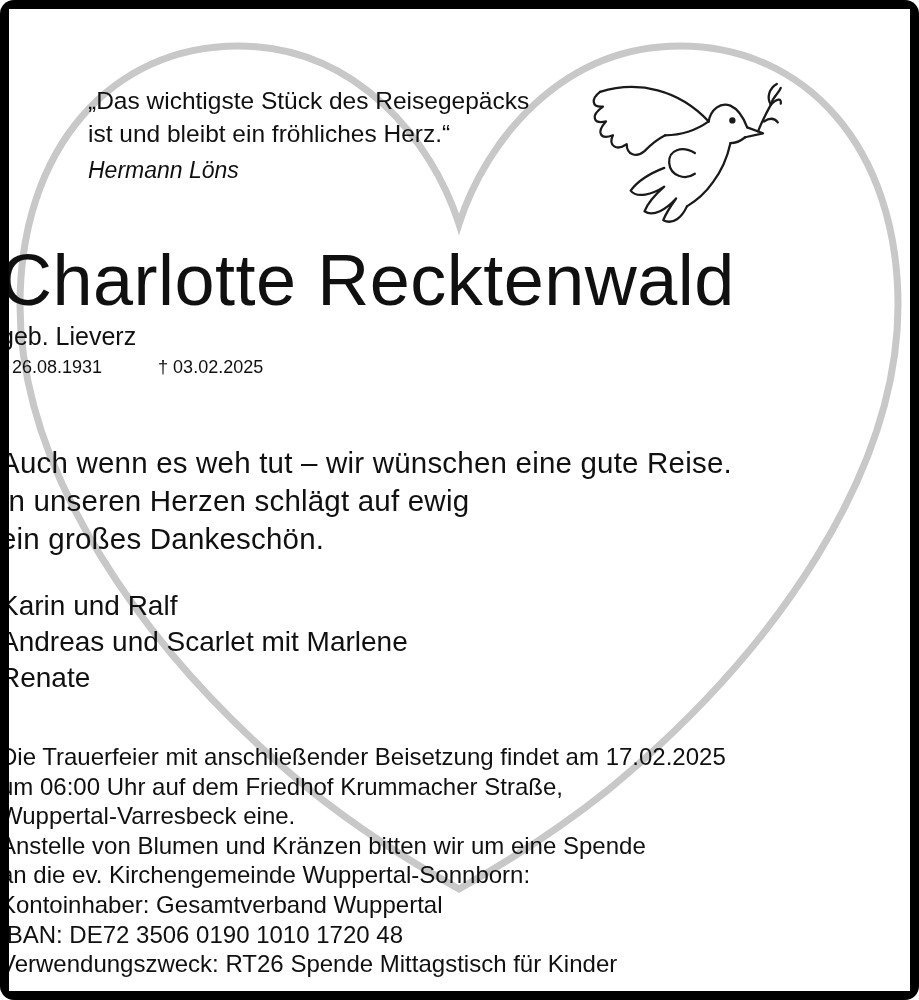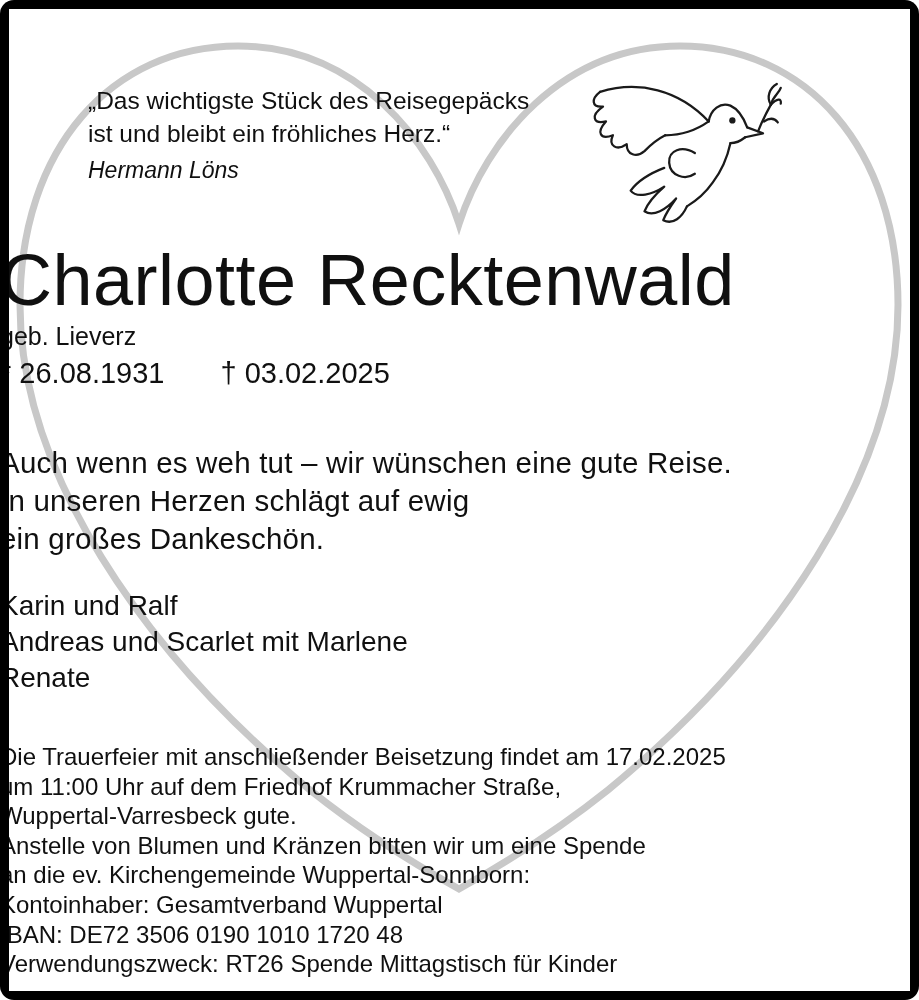--- a/index.html
+++ b/index.html
@@ -37,21 +37,21 @@
   .center { left:0; right:0; text-align:left; }
 
   .name {
     top:240px;
     font-size:72px;
     letter-spacing:0.5px;
     line-height:80px;
     white-space:nowrap;
   }
   .maiden { top:322px; font-size:25px; }
-  .dates  { top:357px; font-size:29px; }
+  .dates  { top:357px; font-size:18px; }
   .dates-gap { display:inline-block; width:56px; }
 
   .message { top:444px; font-size:29.5px; line-height:38px; letter-spacing:0.2px; }
   .family  { top:588px; font-size:28px;   line-height:36px; }
   .details { top:742px; font-size:24px;   line-height:29.6px; }
 </style>
 </head>
 <body>
 
 <div class="card">
@@ -109,22 +109,22 @@
   </div>
 
   <div class="txt center family">
     <div>Karin und Ralf</div>
     <div>Andreas und Scarlet mit Marlene</div>
     <div>Renate</div>
   </div>
 
   <div class="txt center details">
     <div>Die Trauerfeier mit anschließender Beisetzung findet am 17.02.2025</div>
-    <div>um 11:00 Uhr auf dem Friedhof Krummacher Straße,</div>
-    <div>Wuppertal-Varresbeck gute.</div>
+    <div>um 06:00 Uhr auf dem Friedhof Krummacher Straße,</div>
+    <div>Wuppertal-Varresbeck eine.</div>
     <div>Anstelle von Blumen und Kränzen bitten wir um eine Spende</div>
     <div>an die ev. Kirchengemeinde Wuppertal-Sonnborn:</div>
     <div>Kontoinhaber: Gesamtverband Wuppertal</div>
     <div>IBAN: DE72 3506 0190 1010 1720 48</div>
     <div>Verwendungszweck: RT26 Spende Mittagstisch für Kinder</div>
   </div>
 
 </div>
 
 </body></html>

